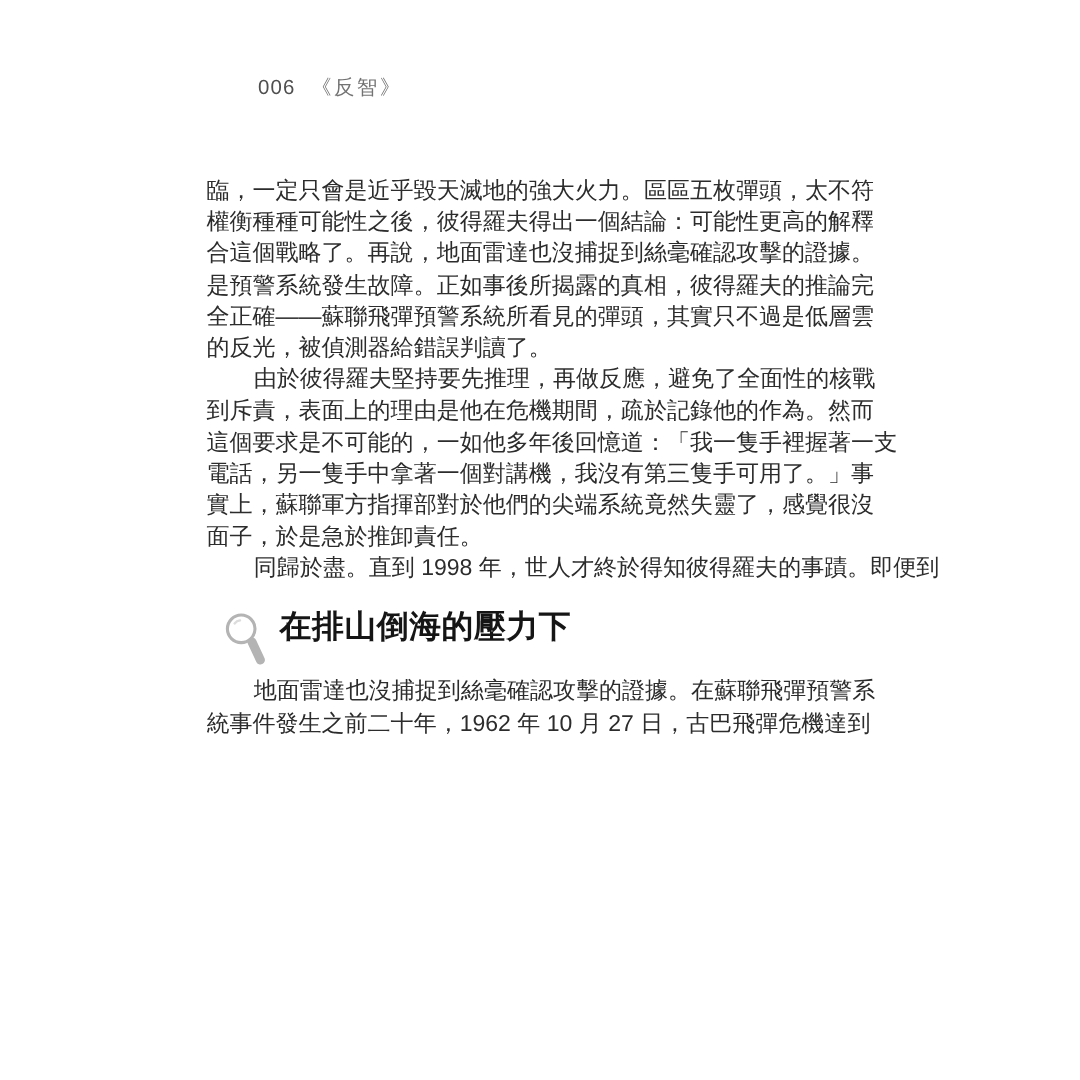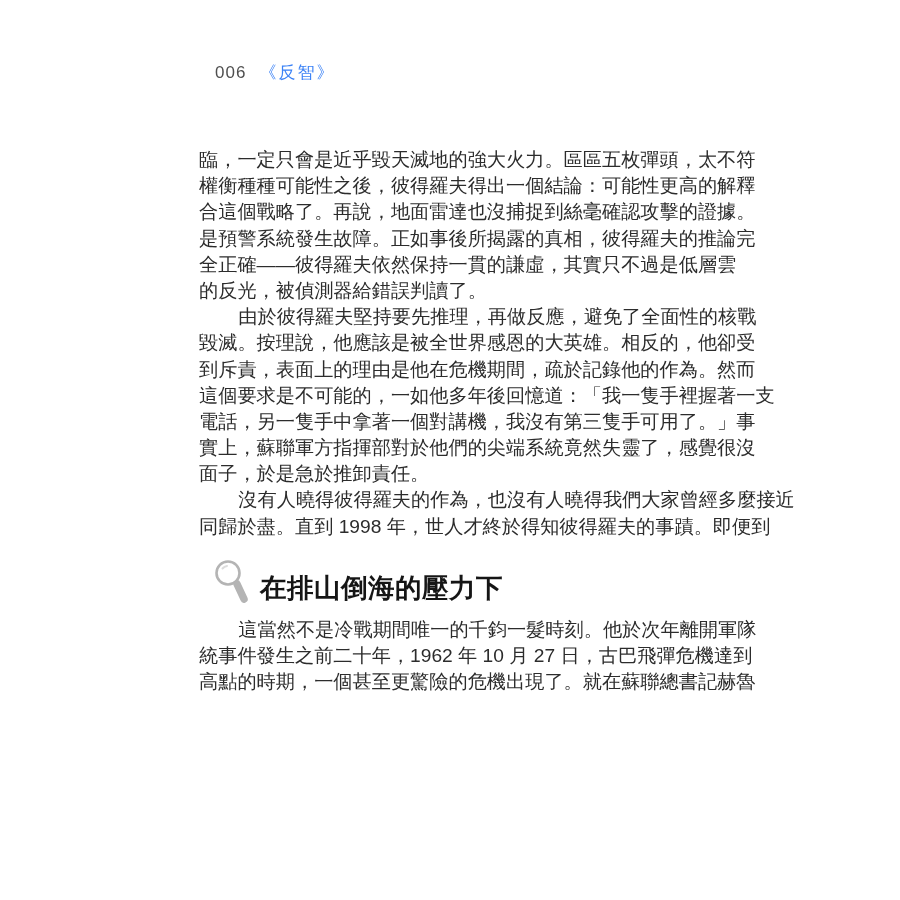--- a/index.html
+++ b/index.html
@@ -16,46 +16,45 @@
   .running-header {
     position: absolute;
     left: 215px;
     top: 61px;
     display: flex;
     align-items: baseline;
     font-size: 17px;
     color: #4f4f4f;
   }
   .running-header .folio { letter-spacing: 1px; }
-  .running-header .book-title { margin-left: 13px; letter-spacing: 2px; color: #3b82f6; }
+  .running-header .book-title { margin-left: 13px; letter-spacing: 2px; color: #737373; }
 
   
   .column {
     position: absolute;
-    left: 199px;
+    left: 172px;
     top: 147px;
     width: 535px;
     font-size: 19.2px;
     line-height: 26.2px;
     color: #2c2c2c;
   }
   .line {
     text-align: justify;
     text-align-last: justify;
     text-justify: inter-character;
     white-space: nowrap;
     height: 26.2px;
   }
   .line.end { text-align-last: left; }
   .para.indent .line:first-child { text-indent: 2.05em; }
 
   
   .section-heading {
     display: flex;
-    align-items: center;
     height: 52px;
     margin-top: 22px;
     margin-bottom: 3px;
     margin-left: 14px;
   }
   .magnifier { width: 38px; height: 52px; flex: 0 0 auto; }
   .section-title {
     margin-left: 9px;
     font-size: 26.5px;
     font-weight: bold;
@@ -74,50 +73,47 @@
     <span class="book-title">《反智》</span>
   </div>
 
   <div class="column">
 
     <div class="para">
       <div class="line">臨，一定只會是近乎毀天滅地的強大火力。區區五枚彈頭，太不符</div>
       <div class="line">權衡種種可能性之後，彼得羅夫得出一個結論：可能性更高的解釋</div>
       <div class="line">合這個戰略了。再說，地面雷達也沒捕捉到絲毫確認攻擊的證據。</div>
       <div class="line">是預警系統發生故障。正如事後所揭露的真相，彼得羅夫的推論完</div>
-      <div class="line">全正確——彼得羅夫依然保持一貫的謙虛，其實只不過是低層雲</div>
+      <div class="line">全正確——蘇聯飛彈預警系統所看見的彈頭，其實只不過是低層雲</div>
       <div class="line end">的反光，被偵測器給錯誤判讀了。</div>
     </div>
 
     <div class="para indent">
       <div class="line">由於彼得羅夫堅持要先推理，再做反應，避免了全面性的核戰</div>
-      <div class="line">毀滅。按理說，他應該是被全世界感恩的大英雄。相反的，他卻受</div>
       <div class="line">到斥責，表面上的理由是他在危機期間，疏於記錄他的作為。然而</div>
       <div class="line">這個要求是不可能的，一如他多年後回憶道：「我一隻手裡握著一支</div>
       <div class="line">電話，另一隻手中拿著一個對講機，我沒有第三隻手可用了。」事</div>
       <div class="line">實上，蘇聯軍方指揮部對於他們的尖端系統竟然失靈了，感覺很沒</div>
       <div class="line end">面子，於是急於推卸責任。</div>
     </div>
 
     <div class="para indent">
-      <div class="line">沒有人曉得彼得羅夫的作為，也沒有人曉得我們大家曾經多麼接近</div>
       <div class="line">同歸於盡。直到 1998 年，世人才終於得知彼得羅夫的事蹟。即便到</div>
     </div>
 
     <div class="section-heading">
       <span>
         <svg class="magnifier" viewBox="0 0 38 52" aria-hidden="true">
           <circle cx="15" cy="15" r="11.5" fill="none" stroke="#b4b4b4" stroke-width="2.6"></circle>
           <path d="M 9.5 10.5 A 7 7 0 0 1 14 8" fill="none" stroke="#dcdcdc" stroke-width="2" stroke-linecap="round"></path>
           <line x1="24" y1="26" x2="31" y2="41" stroke="#b4b4b4" stroke-width="7.5" stroke-linecap="round"></line>
         </svg>
       </span>
       <span class="section-title">在排山倒海的壓力下</span>
     </div>
 
     <div class="para indent">
-      <div class="line">這當然不是冷戰期間唯一的千鈞一髮時刻。他於次年離開軍隊</div>
+      <div class="line">地面雷達也沒捕捉到絲毫確認攻擊的證據。在蘇聯飛彈預警系</div>
       <div class="line">統事件發生之前二十年，1962 年 10 月 27 日，古巴飛彈危機達到</div>
-      <div class="line">高點的時期，一個甚至更驚險的危機出現了。就在蘇聯總書記赫魯</div>
     </div>
 
   </div>
 </div>
 
 </body></html>

